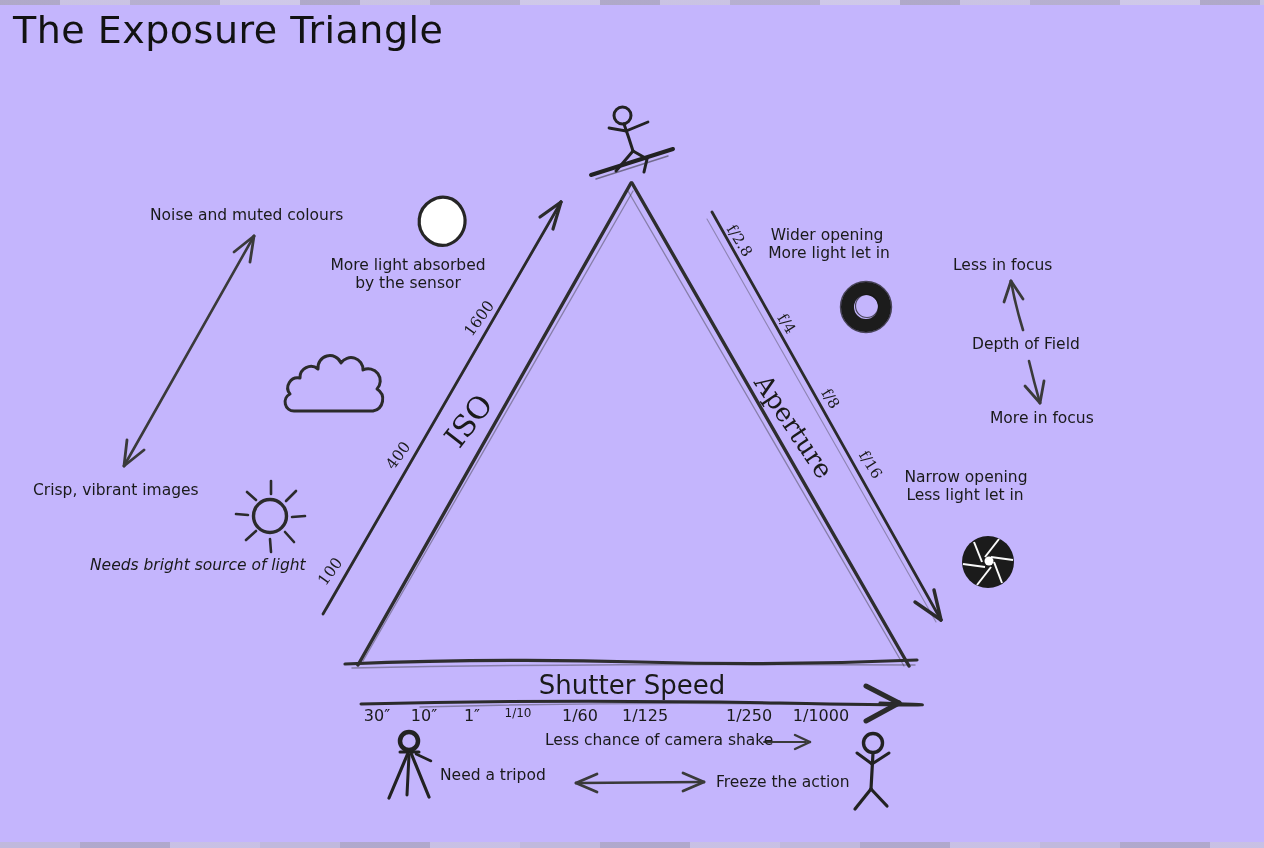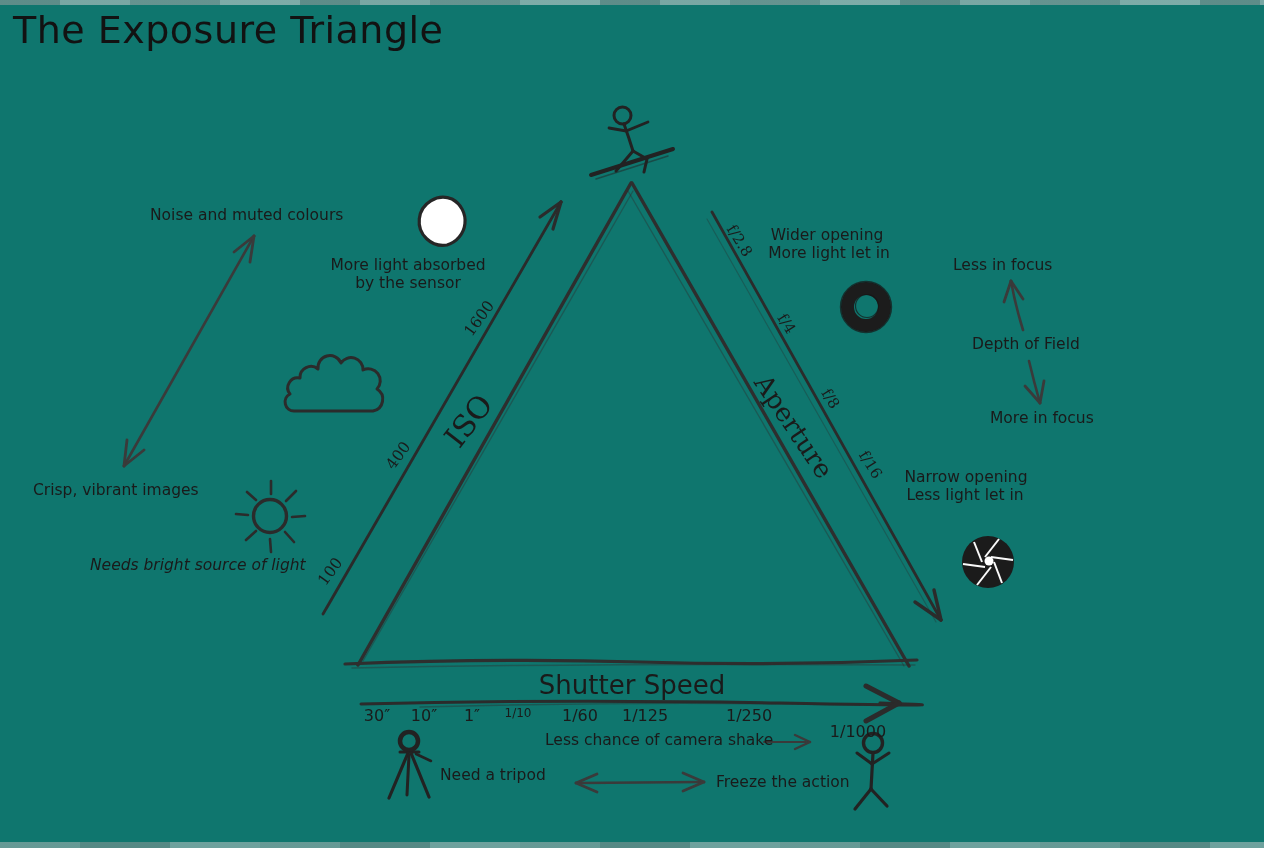--- a/index.html
+++ b/index.html
@@ -1,16 +1,16 @@
 <!DOCTYPE html>
 <html><head>
 <meta charset="utf-8">
 <style>
   html,body{margin:0;padding:0;background:#fff;}
-  .canvas{position:relative;width:1264px;height:848px;background:#0f766e;overflow:hidden;
+  .canvas{position:relative;width:1264px;height:848px;background:#c4b5fd;overflow:hidden;
           font-family:"DejaVu Sans",sans-serif;}
   .edge{position:absolute;left:0;right:0;}
   .edge.top{top:0;height:5px;opacity:.55;
     background:repeating-linear-gradient(90deg,#9f9f9f 0 60px,#cfcfcf 60px 130px,#ababab 130px 220px,#d8d8d8 220px 300px);}
   .edge.bottom{bottom:0;height:6px;opacity:.5;
     background:repeating-linear-gradient(90deg,#bdbdbd 0 80px,#9c9c9c 80px 170px,#cccccc 170px 260px);}
   .title{position:absolute;left:13px;top:8px;margin:0;font-size:38px;font-weight:400;color:#121212;letter-spacing:.5px;}
   .art{position:absolute;left:0;top:0;}
   .lbl{position:absolute;font-size:15.5px;color:#1a1a1a;white-space:nowrap;line-height:1.15;}
   .serif{font-family:"DejaVu Serif",serif;}
@@ -185,19 +185,19 @@
   <div class="lbl" style="left:990px;top:410px;">More in focus</div>
 
   <div class="lbl big cx" style="left:632px;top:671px;text-align:right;">Shutter Speed</div>
   <div class="lbl cx" style="left:377px;top:707px;font-size:16px;">30″</div>
   <div class="lbl cx" style="left:424px;top:707px;font-size:16px;">10″</div>
   <div class="lbl cx" style="left:472px;top:707px;font-size:16px;">1″</div>
   <div class="lbl cx" style="left:518px;top:707px;font-size:12px;">1/10</div>
   <div class="lbl cx" style="left:580px;top:707px;font-size:16px;">1/60</div>
   <div class="lbl cx" style="left:645px;top:707px;font-size:16px;">1/125</div>
   <div class="lbl cx" style="left:720px;top:707px;font-size:16px;margin-left:29px;">1/250</div>
-  <div class="lbl cx" style="left:858px;top:707px;font-size:16px;margin-top:16px;">1/1000</div>
+  <div class="lbl cx" style="left:821px;top:707px;font-size:16px;">1/1000</div>
 
   <div class="lbl" style="left:545px;top:732px;">Less chance of camera shake</div>
   <div class="lbl" style="left:440px;top:767px;">Need a tripod</div>
   <div class="lbl" style="left:716px;top:774px;">Freeze the action</div>
 
 </div>
 
 </body></html>

